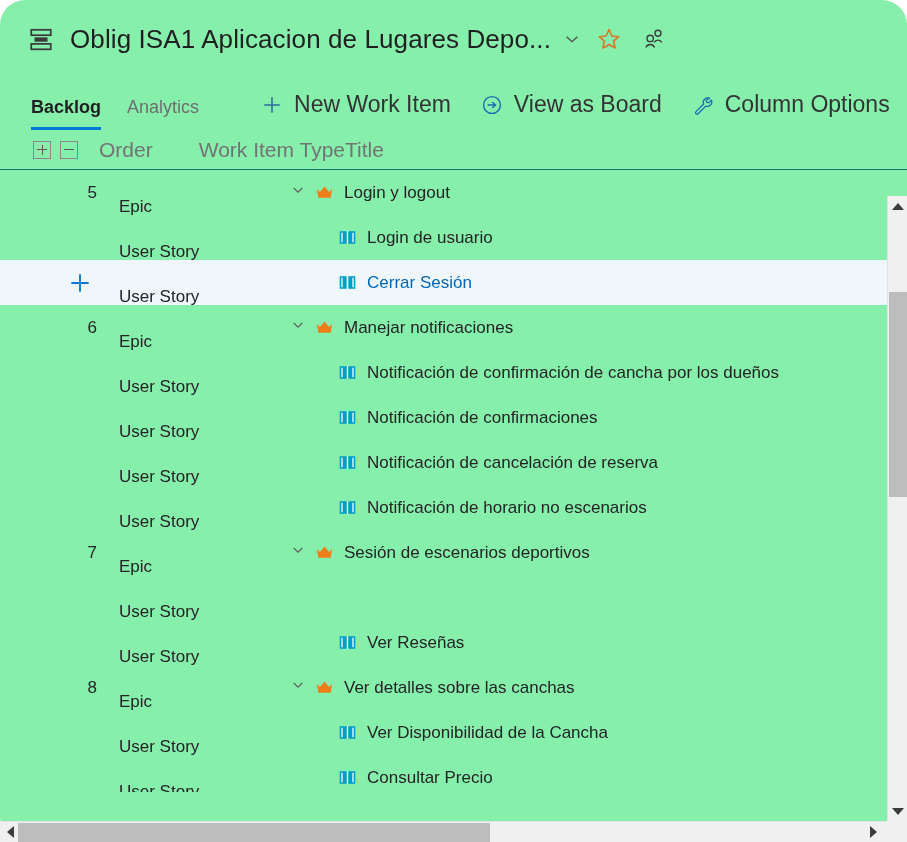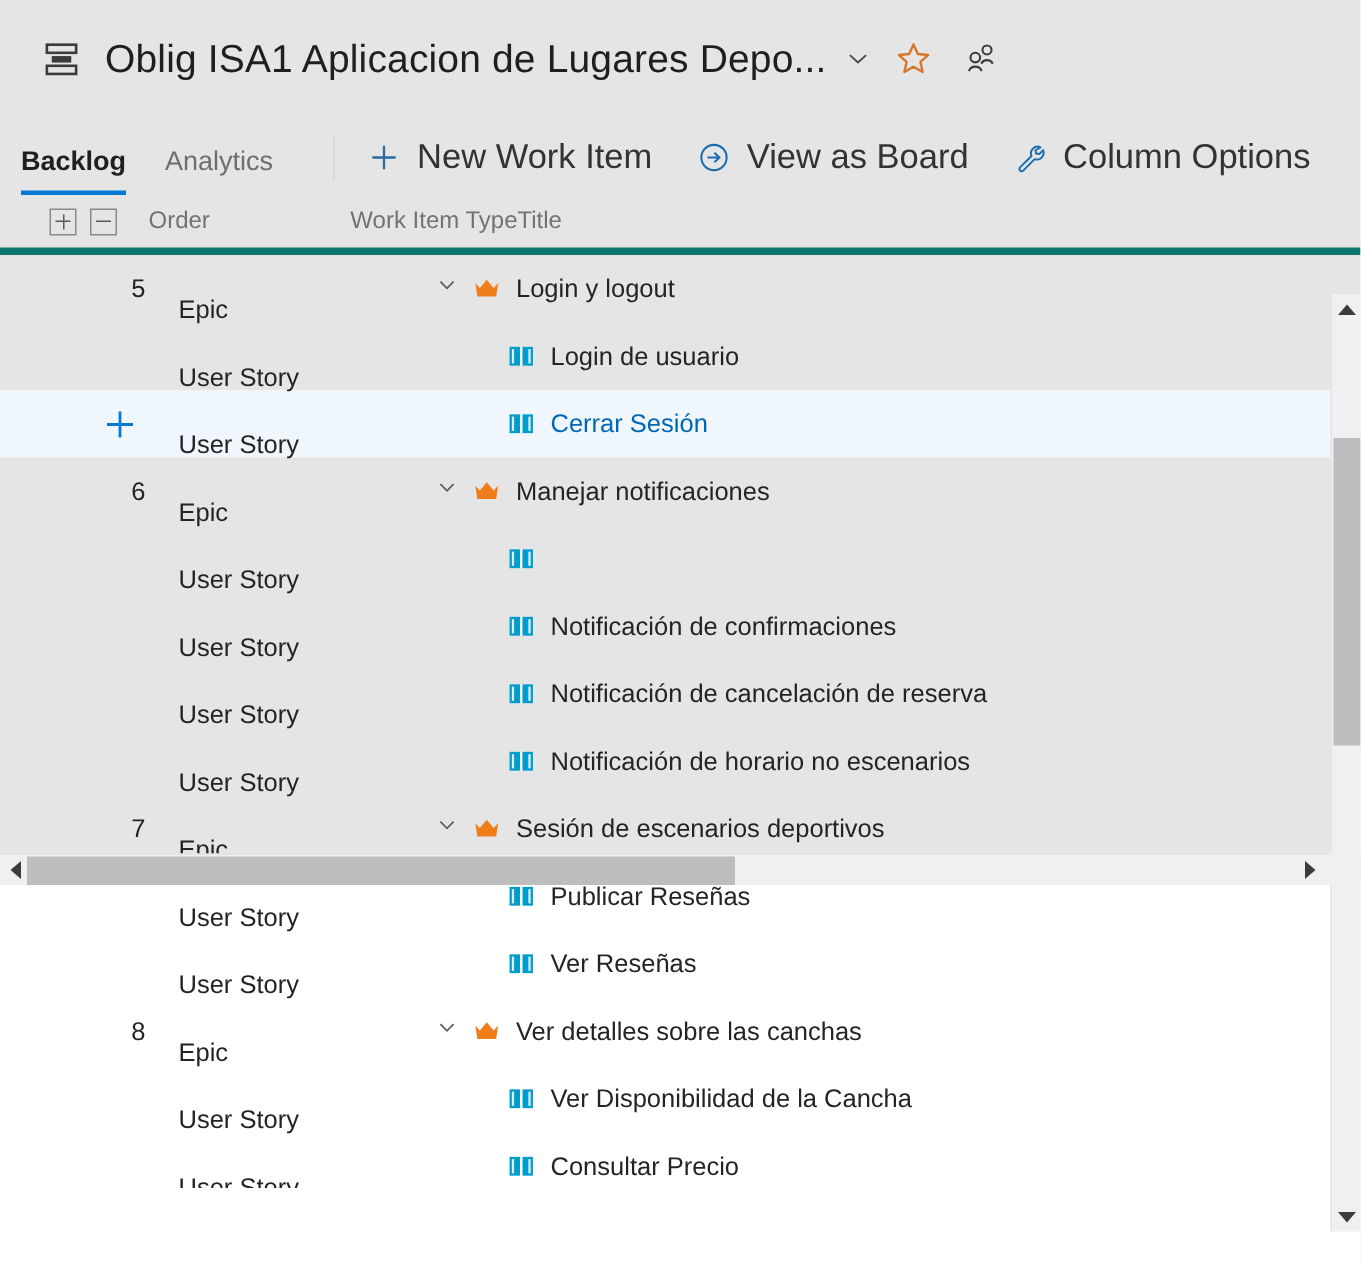--- a/index.html
+++ b/index.html
@@ -5,22 +5,23 @@
   * { box-sizing: border-box; }
   html, body {
     margin: 0; padding: 0;
     width: 907px; height: 842px;
     background: #ffffff;
     font-family: "Liberation Sans", sans-serif;
     overflow: hidden;
   }
   #app {
     position: relative;
-    width: 907px; height: 590px;
-    background: #e5e5e5;
+    width: 907px; height: 842px;
+    background: #86efac;
+    border-radius: 25px;
   }
 
   
   .header {
     display: flex;
     align-items: center;
     height: 78px;
     padding: 0 0 0 28px;
   }
   .project-icon {
@@ -51,21 +52,21 @@
     margin-left: 20px;
     width: 24px; height: 24px;
     flex: 0 0 auto;
   }
 
   
   .commandbar {
     display: flex;
     align-items: flex-end;
     height: 52px;
-    padding-left: 14px;
+    padding-left: 31px;
     position: relative;
   }
   .tab {
     position: relative;
     font-size: 18px;
     color: #6e6e6e;
     padding: 0 0 12px 0;
     margin-right: 26px;
     cursor: pointer;
     white-space: nowrap;
@@ -103,23 +104,23 @@
     flex: 0 0 auto;
     display: block;
   }
 
   
   .grid-head {
     display: flex;
     align-items: center;
     height: 40px;
     padding-left: 33px;
-    border-bottom: 5px solid #0f766e;
+    border-bottom: 1px solid #0f766e;
     color: #737373;
-    font-size: 16px;
+    font-size: 21px;
   }
   .boxbtn {
     width: 18px; height: 18px;
     border: 1px solid #8a8a8a;
     position: relative;
     margin-right: 9px;
     cursor: pointer;
     flex: 0 0 auto;
   }
   .boxbtn::before {
@@ -406,20 +407,21 @@
         <div class="cell-type">User Story</div>
         <div class="cell-title">
           <span class="chev-spacer"></span>
           <svg class="wi-icon" viewBox="0 0 20 20">
             <rect x="1.8" y="3.4" width="7.3" height="13.2" fill="#009ccc"></rect>
             <rect x="10.9" y="3.4" width="7.3" height="13.2" fill="#009ccc"></rect>
             <rect x="3.4" y="5.0" width="1.6" height="10" fill="#ffffff" opacity="0.85"></rect>
             <rect x="15.0" y="5.0" width="1.6" height="10" fill="#ffffff" opacity="0.85"></rect>
             <rect x="9.5" y="3.4" width="1.0" height="13.2" fill="#ffffff"></rect>
           </svg>
+          <span class="title-text">Notificación de confirmación de cancha por los dueños</span>
         </div>
       </div>
       <div class="row">
         <div class="cell-order"></div>
         <div class="cell-type">User Story</div>
         <div class="cell-title">
           <span class="chev-spacer"></span>
           <svg class="wi-icon" viewBox="0 0 20 20">
             <rect x="1.8" y="3.4" width="7.3" height="13.2" fill="#009ccc"></rect>
             <rect x="10.9" y="3.4" width="7.3" height="13.2" fill="#009ccc"></rect>
@@ -469,31 +471,20 @@
           </svg>
           <svg class="wi-icon" viewBox="0 0 20 20">
             <path d="M2 6.2 L5.2 9.4 L10 3.6 L14.8 9.4 L18 6.2 L16.6 15.4 L3.4 15.4 Z" fill="#ef7d1a"></path>
           </svg>
           <span class="title-text">Sesión de escenarios deportivos</span>
         </div>
       </div>
       <div class="row">
         <div class="cell-order"></div>
         <div class="cell-type">User Story</div>
-        <div class="cell-title">
-          <span class="chev-spacer"></span>
-          <svg class="wi-icon" viewBox="0 0 20 20">
-            <rect x="1.8" y="3.4" width="7.3" height="13.2" fill="#009ccc"></rect>
-            <rect x="10.9" y="3.4" width="7.3" height="13.2" fill="#009ccc"></rect>
-            <rect x="3.4" y="5.0" width="1.6" height="10" fill="#ffffff" opacity="0.85"></rect>
-            <rect x="15.0" y="5.0" width="1.6" height="10" fill="#ffffff" opacity="0.85"></rect>
-            <rect x="9.5" y="3.4" width="1.0" height="13.2" fill="#ffffff"></rect>
-          </svg>
-          <span class="title-text">Publicar Reseñas</span>
-        </div>
       </div>
       <div class="row">
         <div class="cell-order"></div>
         <div class="cell-type">User Story</div>
         <div class="cell-title">
           <span class="chev-spacer"></span>
           <svg class="wi-icon" viewBox="0 0 20 20">
             <rect x="1.8" y="3.4" width="7.3" height="13.2" fill="#009ccc"></rect>
             <rect x="10.9" y="3.4" width="7.3" height="13.2" fill="#009ccc"></rect>
             <rect x="3.4" y="5.0" width="1.6" height="10" fill="#ffffff" opacity="0.85"></rect>

